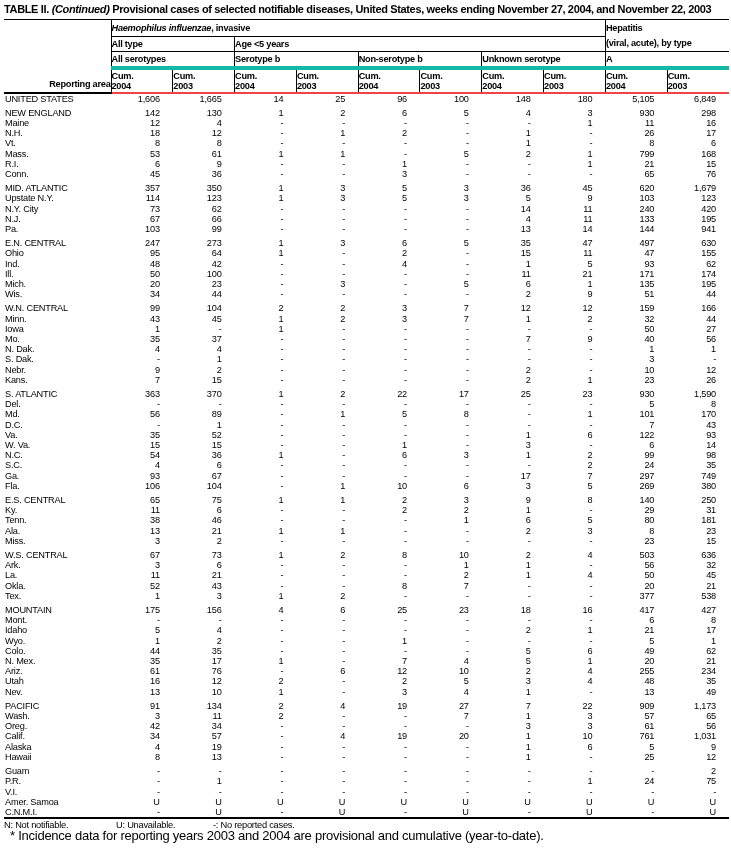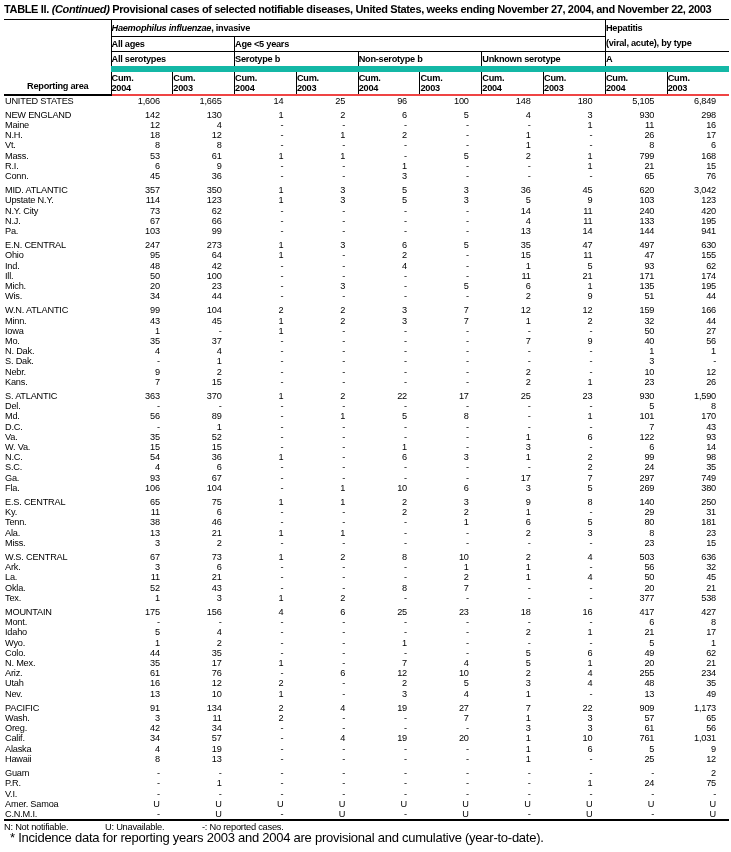--- a/index.html
+++ b/index.html
@@ -10,42 +10,42 @@
            letter-spacing:-0.35px; white-space:nowrap; }
   .title .t2 { white-space:nowrap; }
 
   table.main { border-collapse:collapse; table-layout:fixed; width:725px;
                margin-top:3px; border-top:1px solid #000; border-bottom:2px solid #000; }
   table.main td { overflow:hidden; }
 
   
   thead td { font-size:9.2px; font-weight:bold; 
              vertical-align:middle; letter-spacing:-0.25px; padding:0; }
-  td.rep { text-align:center; vertical-align:bottom; padding:0 0 3px 1px;
+  td.rep { text-align:right; vertical-align:bottom; padding:0 0 3px 1px;
            border-right:1px solid #000; border-bottom:2px solid #000; }
   tr.h1 td.hinf { border-bottom:1px solid #000; border-right:1px solid #000; height:16px; }
   tr.h1 td.hep1 { height:16px; }
   tr.h2 td { border-bottom:1px solid #000; height:14px; }
   tr.h2 td.ages, tr.h2 td.age5 { border-right:1px solid #000; }
-  tr.h3 td { border-bottom:6px solid #14b8a6; height:14px; }
+  tr.h3 td { border-bottom:4px solid #14b8a6; height:14px; }
   tr.h3 td.vr { border-right:1px solid #000; }
   tr.h4 td { border-bottom:2px solid #ef4444; height:22px; line-height:10px; }
   tr.h4 td.vr { border-right:1px solid #000; }
   i.sp { font-style:italic; }
 
   
   tbody td { font-size:9.2px; line-height:10.2px; padding:0;
              letter-spacing:-0.2px; white-space:nowrap; }
   td.area { text-align:left; padding-left:1px; }
   td.num  { text-align:right; padding-right:13px; }
   tbody.grp tr.first td { padding-top:4px; }
 
   
   .fn { font-size:9.3px; line-height:10.8px; letter-spacing:-0.25px; margin-top:1px; }
-  .fn .seg1 { display:inline-block; width:101px; }
+  .fn .seg1 { display:inline-block; width:112px; }
   .fn .seg2 { display:inline-block; width:97px; }
   .fn2 { font-size:13px; line-height:10.8px; letter-spacing:-0.25px; padding-left:6px; }
 </style>
 </head>
 <body>
 
 <div class="page">
 
   <div class="title">
     <span>TABLE II. </span><i class="sp">(Continued)</i><span> Provisional cases of selected notifiable diseases, United States, weeks ending November 27, 2004, and November 22, 2003</span>
@@ -56,21 +56,21 @@
       <col style="width:107px">
       <col span="10" style="width:61.8px">
     </colgroup>
     <thead>
       <tr class="h1">
         <td class="rep" rowspan="4">Reporting area</td>
         <td class="hinf" colspan="8"><i class="sp">Haemophilus influenzae</i><span>, invasive</span></td>
         <td class="hep1" colspan="2">Hepatitis</td>
       </tr>
       <tr class="h2">
-        <td class="ages" colspan="2">All ages</td>
+        <td class="ages" colspan="2">All type</td>
         <td class="age5" colspan="6">Age &lt;5 years</td>
         <td colspan="2">(viral, acute), by type</td>
       </tr>
       <tr class="h3">
         <td class="vr" colspan="2">All serotypes</td>
         <td class="vr" colspan="2">Serotype b</td>
         <td class="vr" colspan="2">Non-serotype b</td>
         <td class="vr" colspan="2">Unknown serotype</td>
         <td colspan="2">A</td>
       </tr>
@@ -230,21 +230,21 @@
           <td class="area">MID. ATLANTIC</td>
           <td class="num">357</td>
           <td class="num">350</td>
           <td class="num">1</td>
           <td class="num">3</td>
           <td class="num">5</td>
           <td class="num">3</td>
           <td class="num">36</td>
           <td class="num">45</td>
           <td class="num">620</td>
-          <td class="num">3,042</td>
+          <td class="num">1,679</td>
         </tr>
         <tr>
           <td class="area">Upstate N.Y.</td>
           <td class="num">114</td>
           <td class="num">123</td>
           <td class="num">1</td>
           <td class="num">3</td>
           <td class="num">5</td>
           <td class="num">3</td>
           <td class="num">5</td>
@@ -367,21 +367,21 @@
           <td class="num">-</td>
           <td class="num">-</td>
           <td class="num">2</td>
           <td class="num">9</td>
           <td class="num">51</td>
           <td class="num">44</td>
         </tr>
       </tbody>
       <tbody class="grp">
         <tr class="first">
-          <td class="area">W.N. ATLANTIC</td>
+          <td class="area">W.N. CENTRAL</td>
           <td class="num">99</td>
           <td class="num">104</td>
           <td class="num">2</td>
           <td class="num">2</td>
           <td class="num">3</td>
           <td class="num">7</td>
           <td class="num">12</td>
           <td class="num">12</td>
           <td class="num">159</td>
           <td class="num">166</td>

